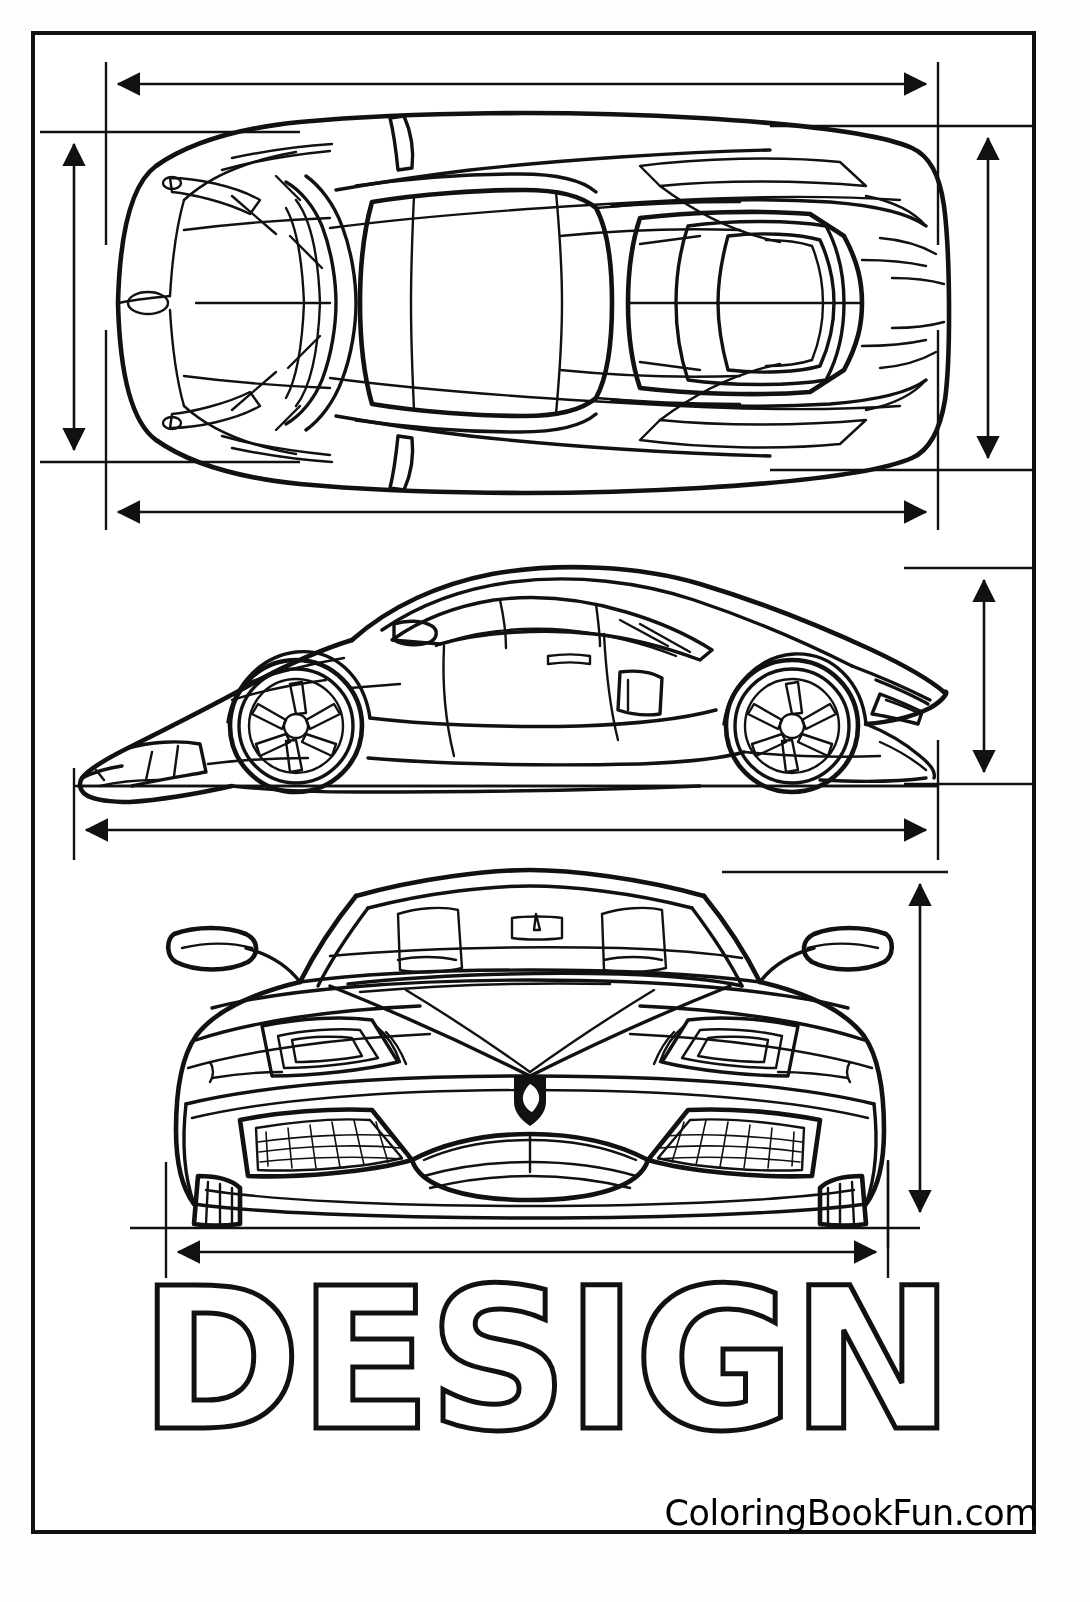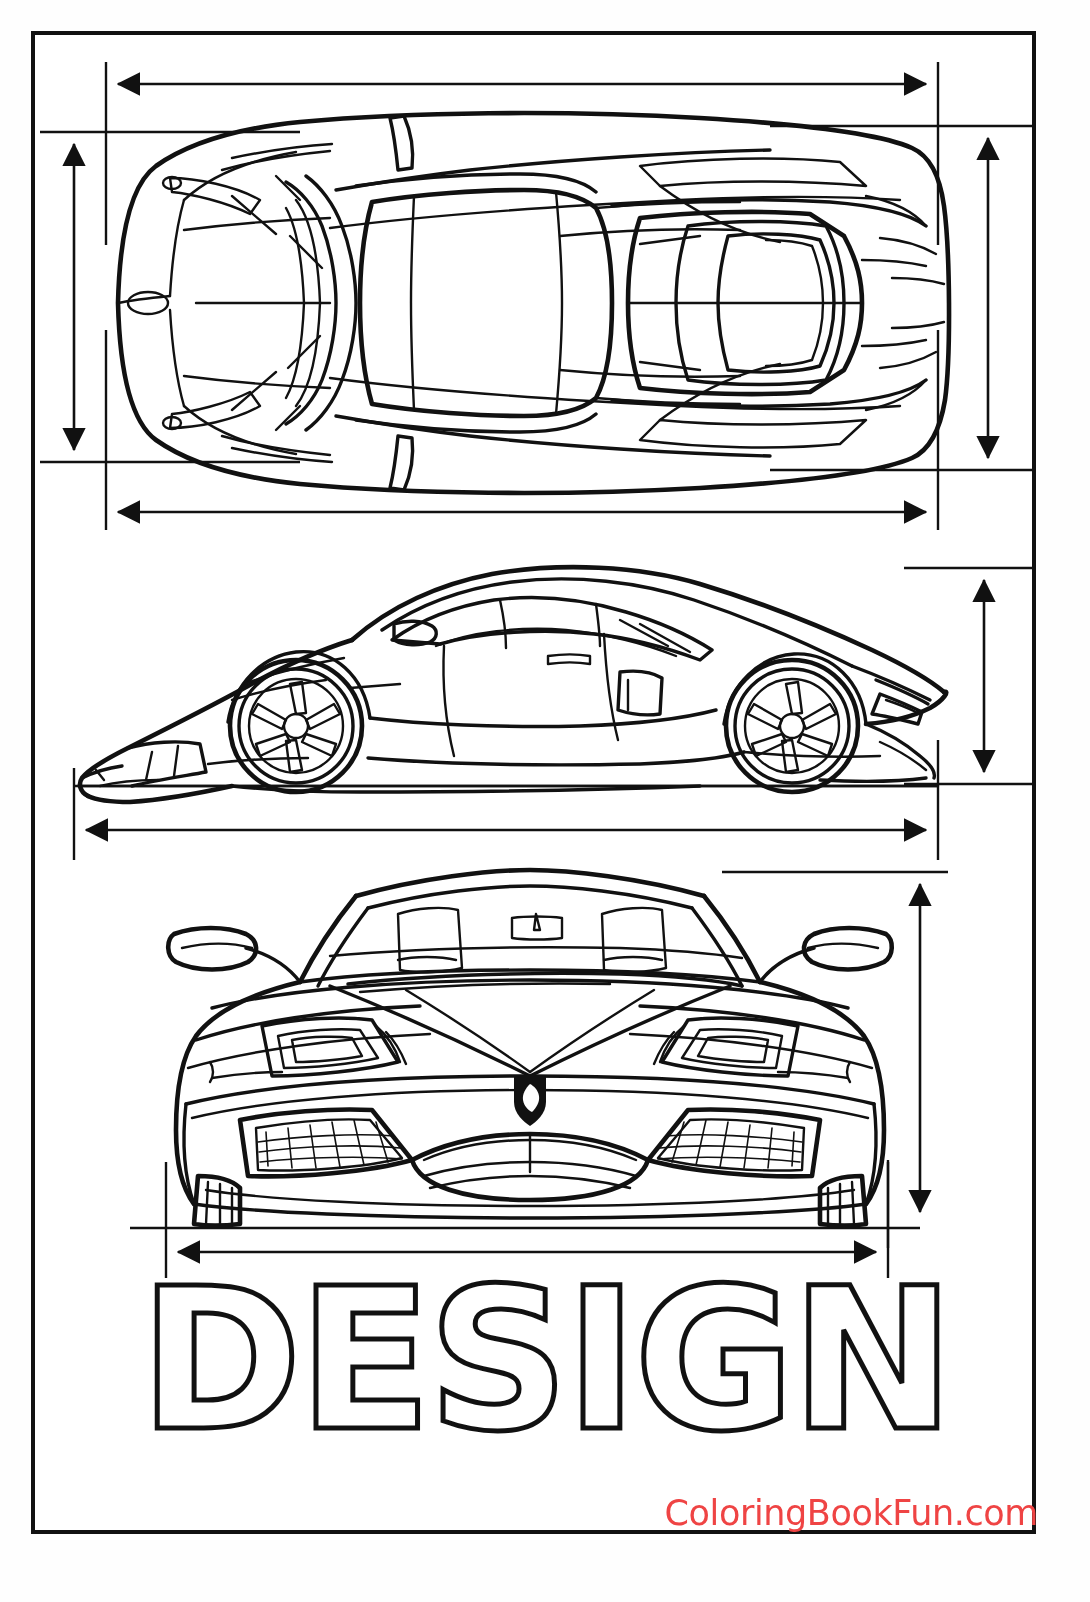--- a/index.html
+++ b/index.html
@@ -27,21 +27,21 @@
     position:absolute;left:0;right:0;top:1262px;text-align:center;
     font-size:196px;font-weight:bold;letter-spacing:-4px;
     color:transparent;
     -webkit-text-stroke:5px #111111;
     font-family:"DejaVu Sans", sans-serif;
     line-height:1;
     user-select:none;
   }
   .watermark{
     position:absolute;right:52px;top:1493px;
-    font-size:35px;color:#ef4444;letter-spacing:-0.4px;
+    font-size:35px;color:#000000;letter-spacing:-0.4px;
     font-family:"DejaVu Sans", sans-serif;
   }
 </style>
 </head>
 <body>
 
 <div id="page">
 
   <div class="page-frame"></div>
 

